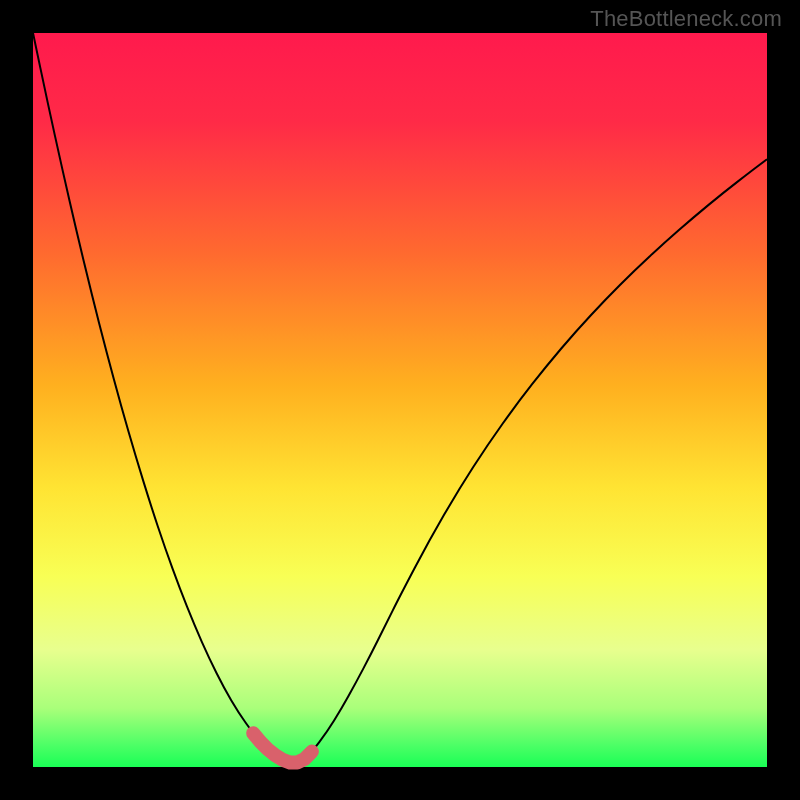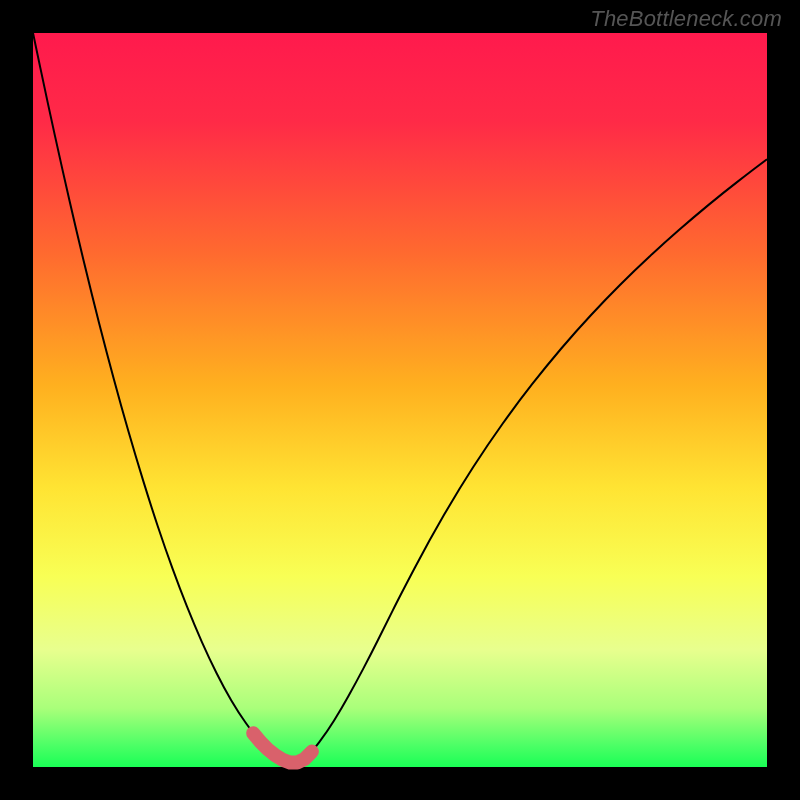--- a/index.html
+++ b/index.html
@@ -26,21 +26,20 @@
   }
   .watermark {
     position: absolute;
     top: 6px;
     right: 18px;
     color: #555;
     font-size: 22px;
     font-weight: 400;
     letter-spacing: 0.2px;
     user-select: none;
-    font-style: italic;
   }
   svg {
     position: absolute;
     inset: 0;
     width: 100%;
     height: 100%;
     overflow: visible;
   }
   .curve {
     fill: none;

